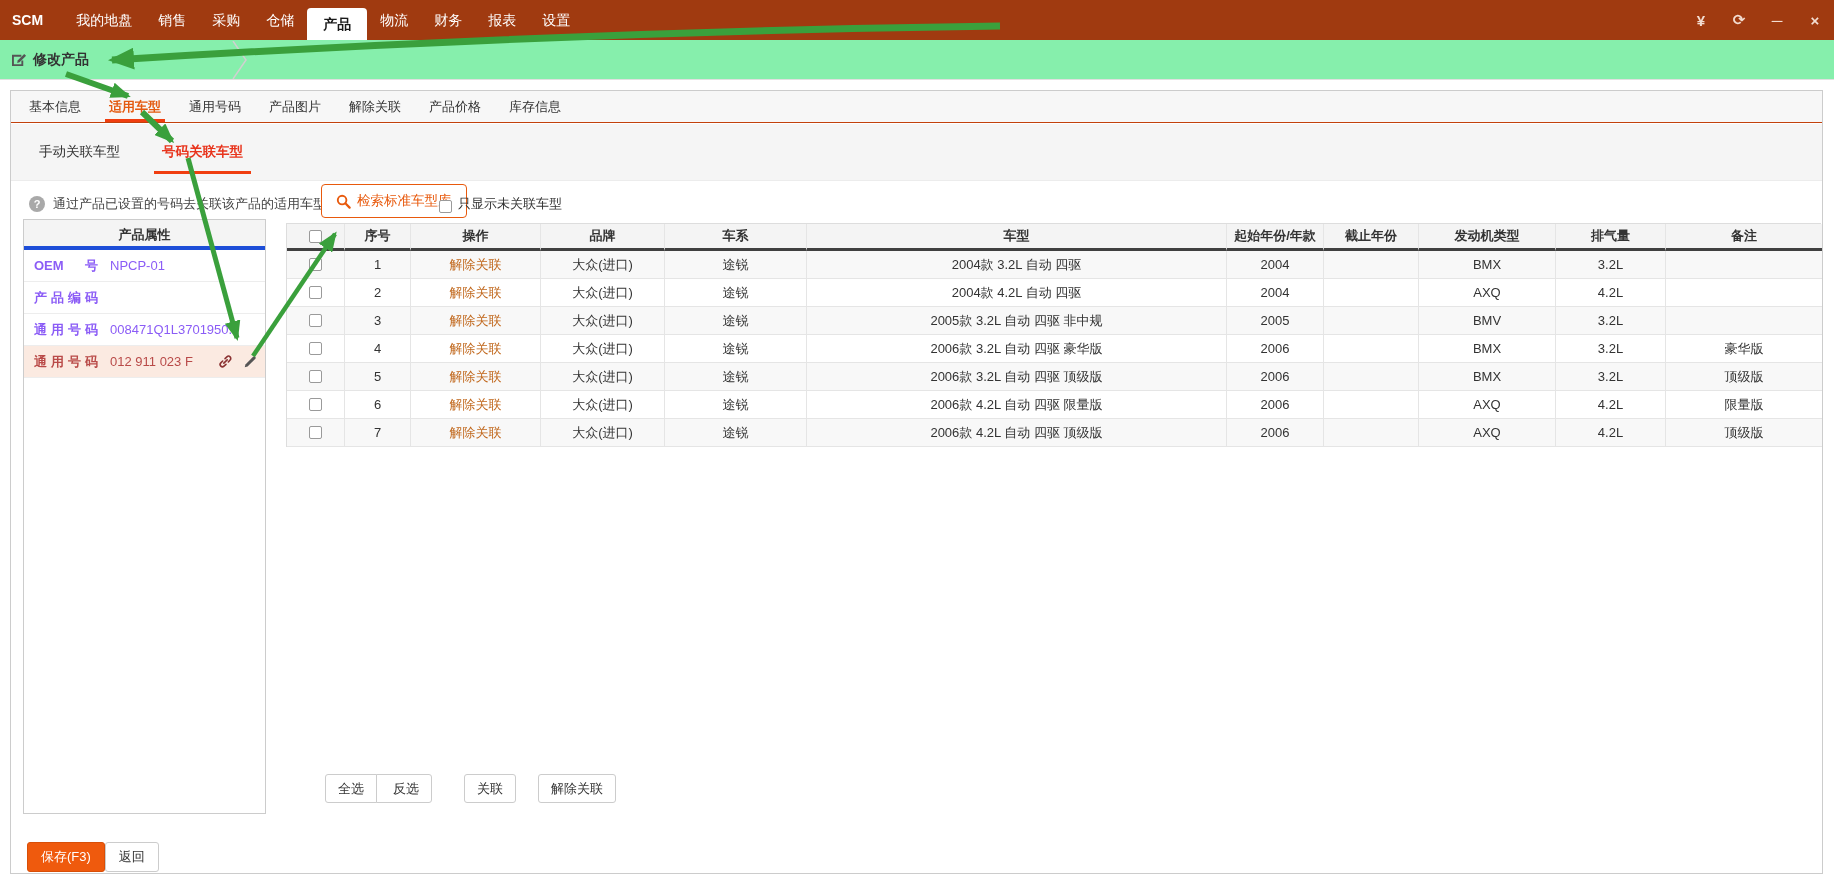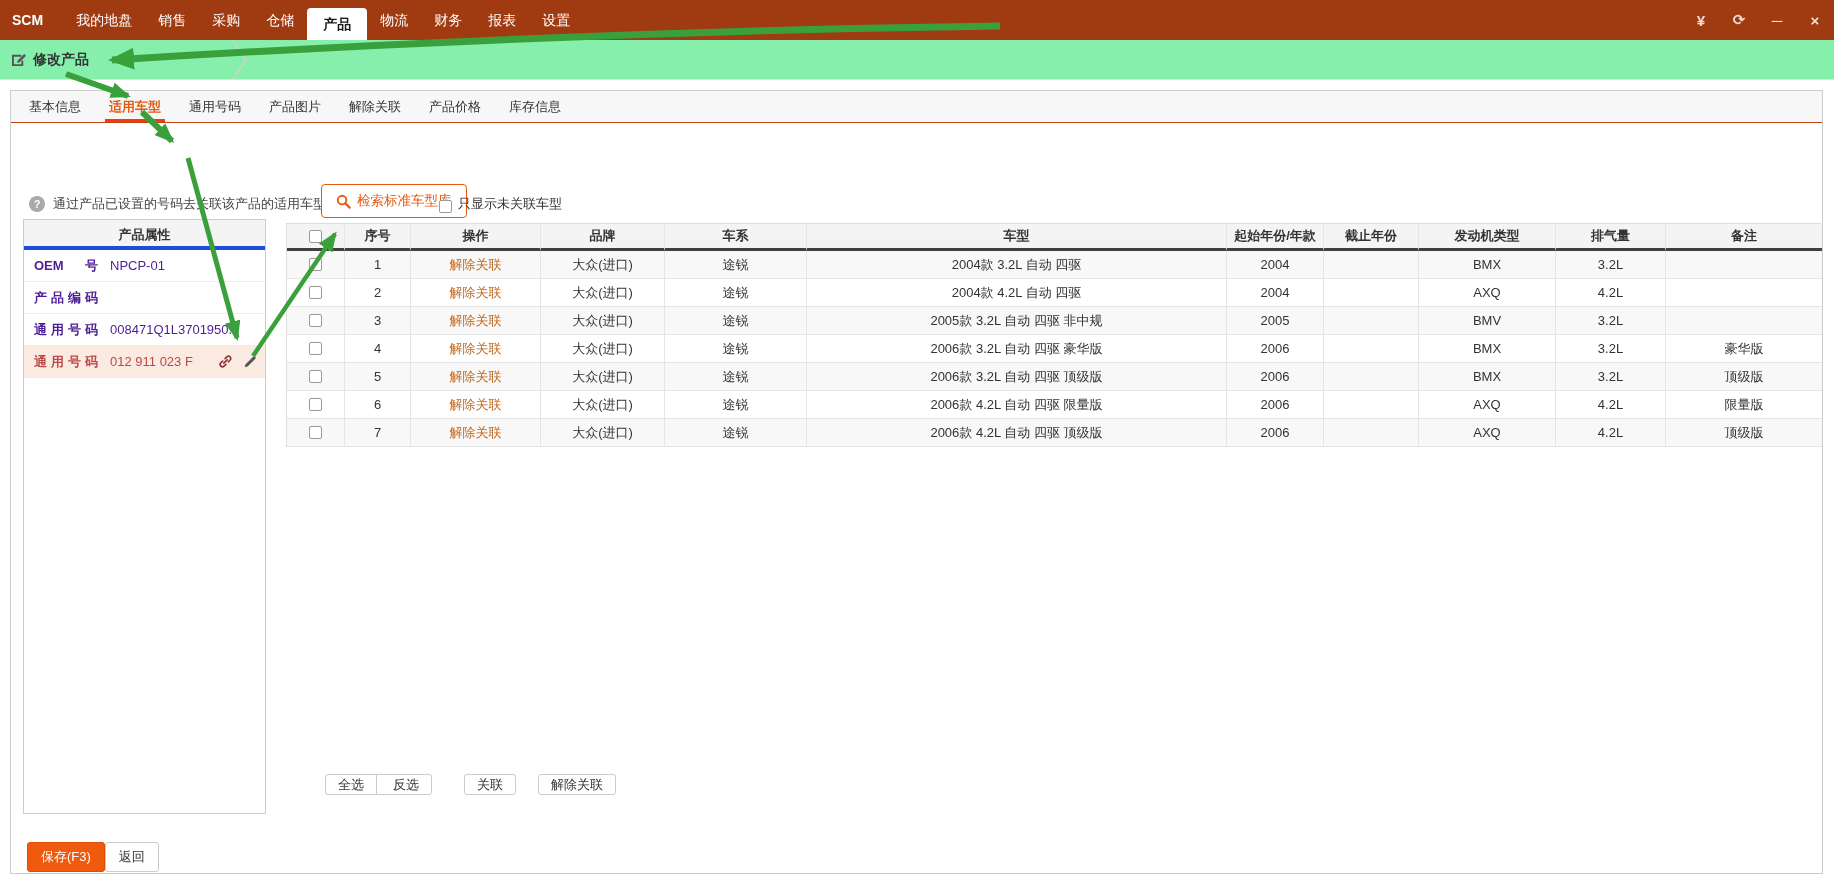--- a/index.html
+++ b/index.html
@@ -56,42 +56,42 @@
   .cb { display:inline-block; width:13px; height:13px; border:1px solid #9a9a9a; border-radius:2px;
         background:#fff; cursor:pointer; flex:0 0 auto; }
   .filter-label { font-size:13px; color:#333; }
 
   
   #attr-panel { position:absolute; left:12px; top:128px; width:243px; height:595px;
                 border:1px solid #ccc; background:#fff; }
   #attr-title { height:30px; background:#f4f4f4; border-bottom:4px solid #1d4ed8; text-align:center;
                 font-size:13px; font-weight:bold; color:#333; line-height:30px; }
   .attr-row { height:32px; display:flex; align-items:center; padding:0 8px 0 10px;
-              border-bottom:1px solid #ededed; font-size:13px; color:#4c1d95; cursor:pointer; }
+              border-bottom:1px solid #ededed; font-size:13px; color:#8b5cf6; cursor:pointer; }
   .attr-label { font-weight:bold; display:inline-block; width:64px; text-align:justify;
                 text-align-last:justify; flex:0 0 auto; }
   .attr-value { margin-left:12px; white-space:nowrap; overflow:hidden; }
   .attr-row.hl { background:#fbeae1; color:#b94a48; }
   .attr-row.hl .attr-label { color:#b94a48; }
   .attr-icons { margin-left:auto; display:flex; align-items:center; gap:10px; }
 
   
   #vtable { position:absolute; left:275px; top:132px; width:1535px; border:1px solid #ddd; border-bottom:none; }
   .trow { display:grid; grid-template-columns:58px 66px 130px 124px 142px 420px 97px 95px 137px 110px 156px; }
   .trow > div { border-right:1px solid #e5e5e5; border-bottom:1px solid #e5e5e5; display:flex;
                 align-items:center; justify-content:center; font-size:13px; color:#333; overflow:hidden; }
   .trow > div:last-child { border-right:none; }
   .thead > div { height:27px; background:#f4f4f4; font-weight:bold; border-bottom:3px solid #404040; }
   .tbody > div { height:28px; background:#fff; }
   .tbody.alt > div { background:#f8f8f8; }
   .action-link { color:#c0661a; cursor:pointer; }
 
   
   #table-actions { position:absolute; left:314px; top:683px; display:flex; align-items:center; }
-  .mini-btn { height:21px; padding:0 12px; background:#fff; border:1px solid #ccc; border-radius:3px;
+  .mini-btn { height:29px; padding:0 12px; background:#fff; border:1px solid #ccc; border-radius:3px;
               font-size:13px; color:#333; cursor:pointer; font-family:Liberation Mono, monospace; }
   .mini-btn.join-l { border-radius:3px 0 0 3px; }
   .mini-btn.join-r { border-radius:0 3px 3px 0; margin-left:-1px;padding-left:16px; }
   .gap-lg { margin-left:32px; } .gap-md { margin-left:22px; }
 
   
   #footer { position:absolute; left:16px; top:751px; display:flex; }
   .save-btn { height:30px; padding:0 13px; background:#ef5a0d; border:1px solid #d84f08; border-radius:3px;
               color:#fff; font-size:13px; cursor:pointer; font-family:inherit; }
   .back-btn { height:30px; padding:0 13px; background:#fff; border:1px solid #ccc; border-radius:3px;
@@ -142,20 +142,24 @@
     <div id="tabbar">
         <div class="tab">基本信息</div>
         <div class="tab active">适用车型</div>
         <div class="tab">通用号码</div>
         <div class="tab">产品图片</div>
         <div class="tab">解除关联</div>
         <div class="tab">产品价格</div>
         <div class="tab">库存信息</div>
       </div>
 
+    <div id="subtabbar">
+        <div class="subtab">手动关联车型</div>
+        <div class="subtab active">号码关联车型</div>
+      </div>
 
     <div id="toolbar">
       <span class="help-circle">?</span>
       <span class="hint-text">通过产品已设置的号码去关联该产品的适用车型</span>
       <button class="search-btn">
         <svg width="15" height="15" viewBox="0 0 16 16">
           <circle cx="6.5" cy="6.5" r="4.6" fill="none" stroke="#e8590c" stroke-width="2"></circle>
           <line x1="10.2" y1="10.2" x2="14.5" y2="14.5" stroke="#e8590c" stroke-width="2.4" stroke-linecap="round"></line>
         </svg>
         <span>检索标准车型库</span>

